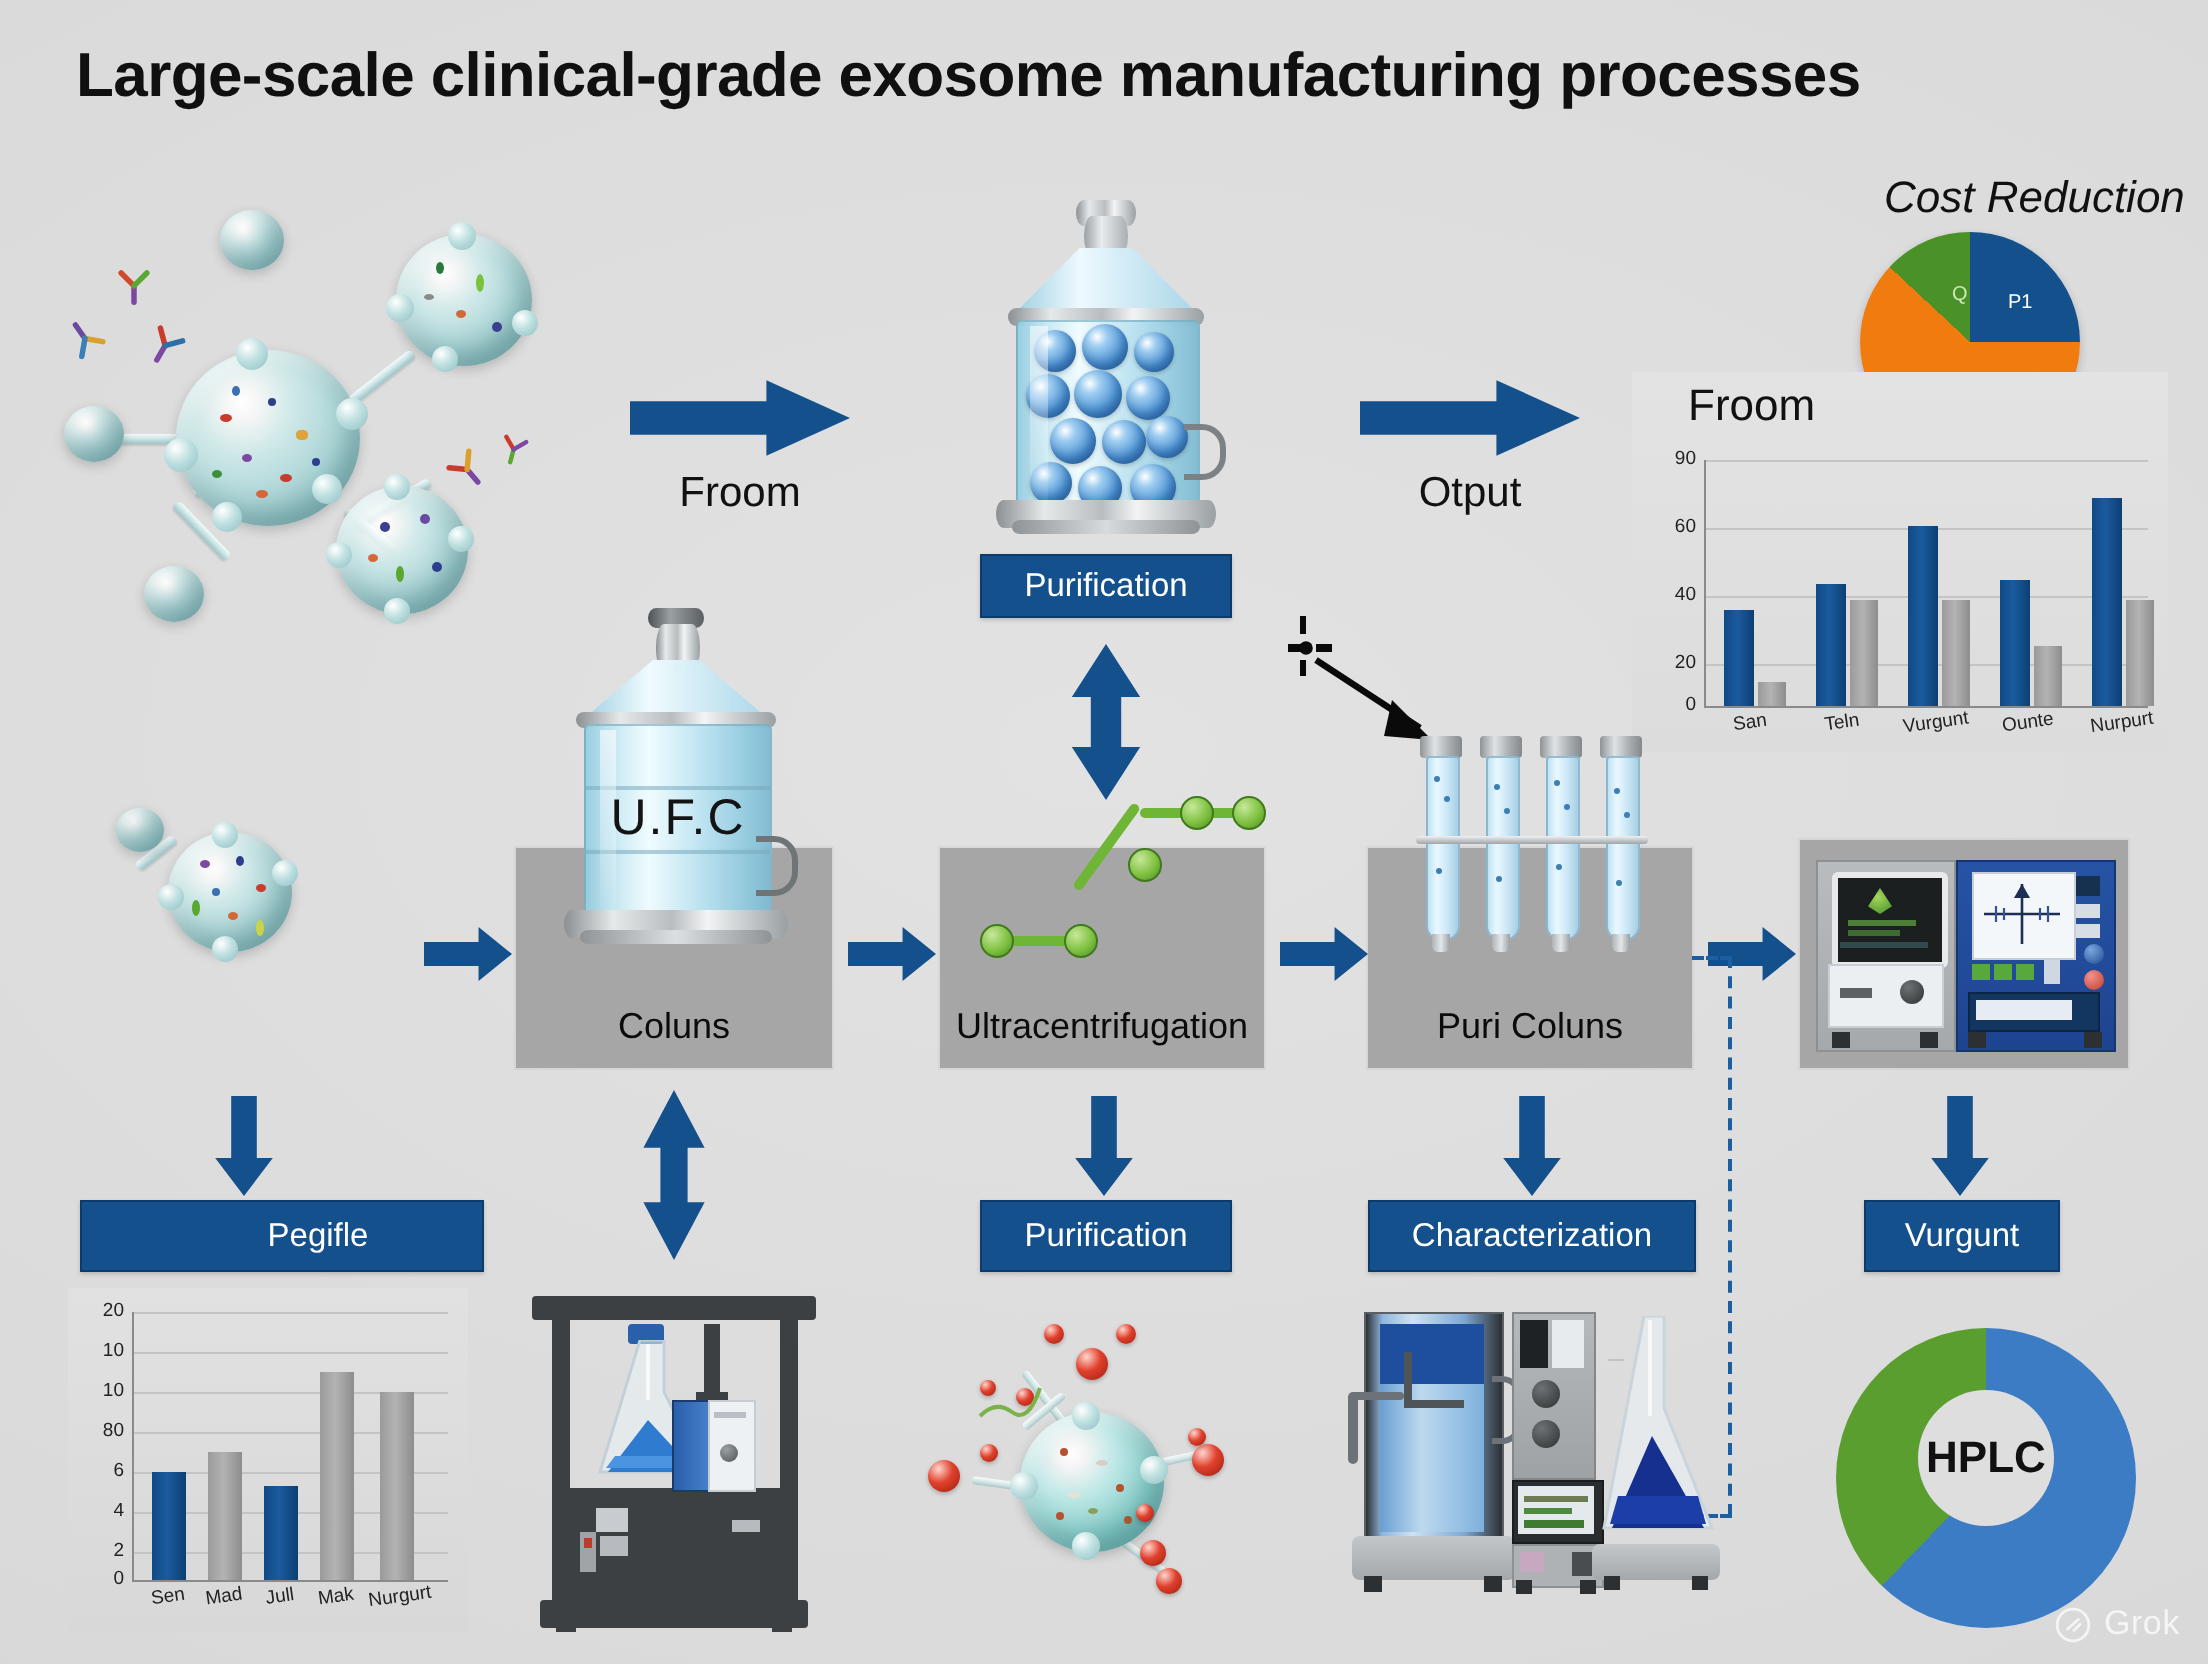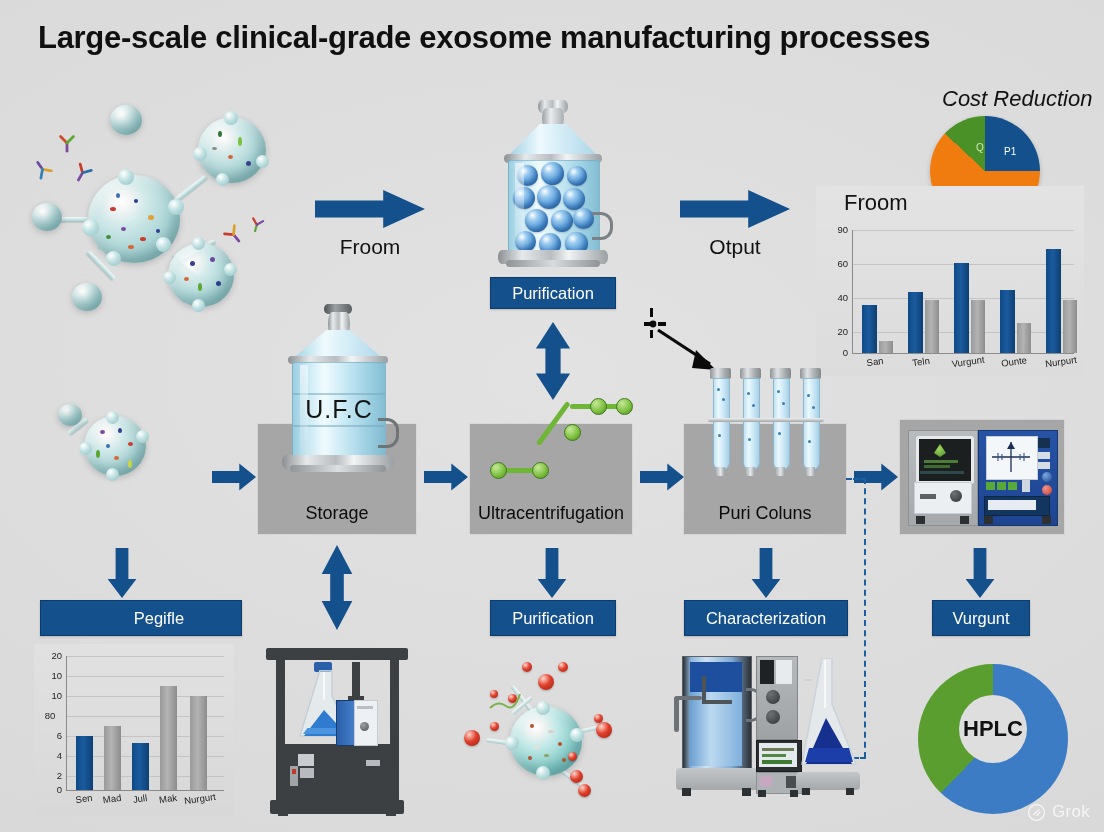--- a/index.html
+++ b/index.html
@@ -413,21 +413,21 @@
       <div class="speck" style="left:12px; top:34px; width:4px; height:8px; background:#5aa832;"></div>
       <div class="speck" style="left:30px; top:40px; width:5px; height:4px; background:#d4673a;"></div>
       <div class="speck" style="left:44px; top:44px; width:4px; height:8px; background:#c9d447;"></div>
       <div class="speck" style="left:22px; top:28px; width:4px; height:4px; background:#3a6fb0; border-radius:50%;"></div>
     </div>
   </div>
 
   <div class="abs arrow-r" style="left:212px; top:462px; width:44px; height:30px;"></div>
 
   <div class="abs gpanel" style="left:258px; top:424px; width:158px; height:110px;">
-    <div class="gpanel-label">Storage</div>
+    <div class="gpanel-label">Coluns</div>
   </div>
 
   <div class="abs" style="left:276px; top:300px; width:124px; height:200px;">
     <div class="metal" style="left:48px; top:4px; width:28px; height:10px; background:linear-gradient(90deg,#4d5153,#9aa0a3 40%,#5a5f61);"></div>
     <div class="metal" style="left:52px; top:12px; width:22px; height:24px;"></div>
     <div style="position:absolute; left:14px; top:30px; width:96px; height:30px;
                 background:linear-gradient(90deg, rgba(150,205,225,0.95), rgba(240,252,255,0.98) 36%, rgba(165,212,232,0.95));
                 clip-path: polygon(38% 0%, 62% 0%, 100% 100%, 0% 100%);
                 border-bottom:1px solid rgba(120,170,190,0.6);"></div>
     <div class="metal" style="left:12px; top:56px; width:100px; height:8px;"></div>
@@ -571,21 +571,21 @@
     <div class="gridline" style="left:32px; top:92px;  width:158px;"></div>
     <div class="gridline" style="left:32px; top:112px; width:158px;"></div>
     <div class="gridline" style="left:32px; top:132px; width:158px;"></div>
 
     <div class="axis" style="left:32px; top:12px; width:1px; height:135px;"></div>
     <div class="axis" style="left:32px; top:146px; width:158px; height:1px;"></div>
 
     <div class="ytick" style="left:4px; top:6px;   width:24px;">20</div>
     <div class="ytick" style="left:4px; top:26px;  width:24px;">10</div>
     <div class="ytick" style="left:4px; top:46px;  width:24px;">10</div>
-    <div class="ytick" style="left:4px; top:66px;  width:24px;text-align:center;">80</div>
+    <div class="ytick" style="left:4px; top:66px;  width:24px;">80</div>
     <div class="ytick" style="left:4px; top:86px;  width:24px;">6</div>
     <div class="ytick" style="left:4px; top:106px; width:24px;">4</div>
     <div class="ytick" style="left:4px; top:126px; width:24px;">2</div>
     <div class="ytick" style="left:4px; top:140px; width:24px;">0</div>
 
     <div class="bar blue" style="left:42px;  top:92px;  width:17px; height:54px;"></div>
     <div class="bar gray" style="left:70px;  top:82px;  width:17px; height:64px;"></div>
     <div class="bar blue" style="left:98px;  top:99px;  width:17px; height:47px;"></div>
     <div class="bar gray" style="left:126px; top:42px;  width:17px; height:104px;"></div>
     <div class="bar gray" style="left:156px; top:52px;  width:17px; height:94px;"></div>

